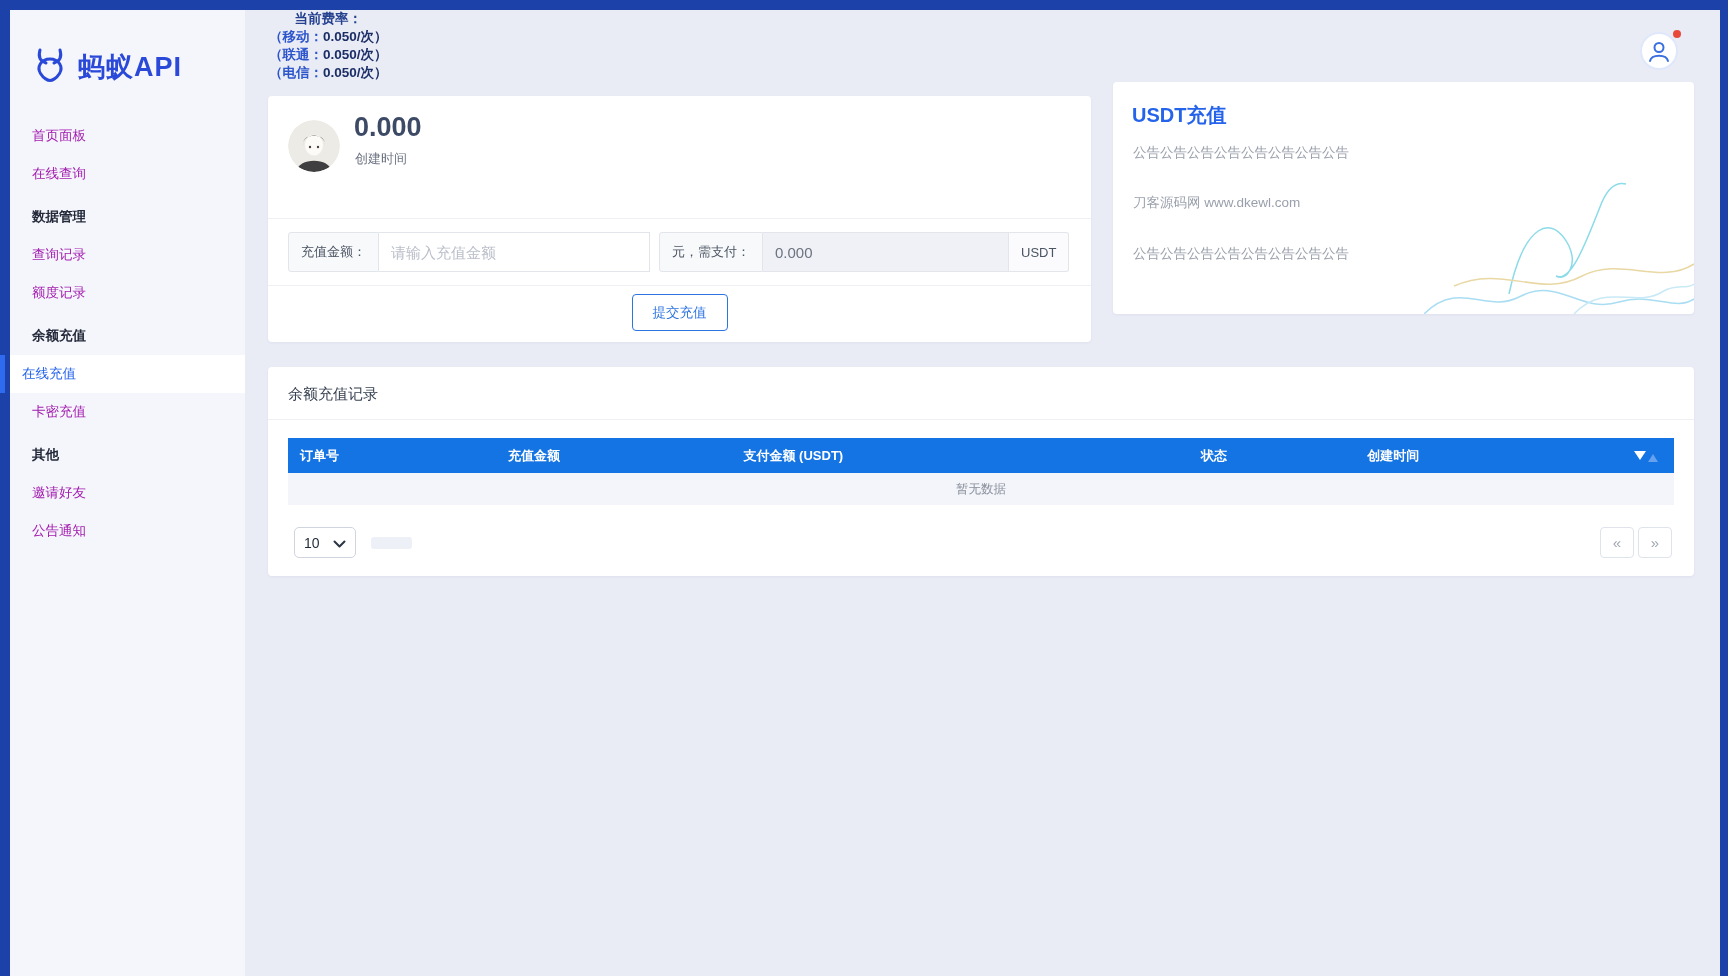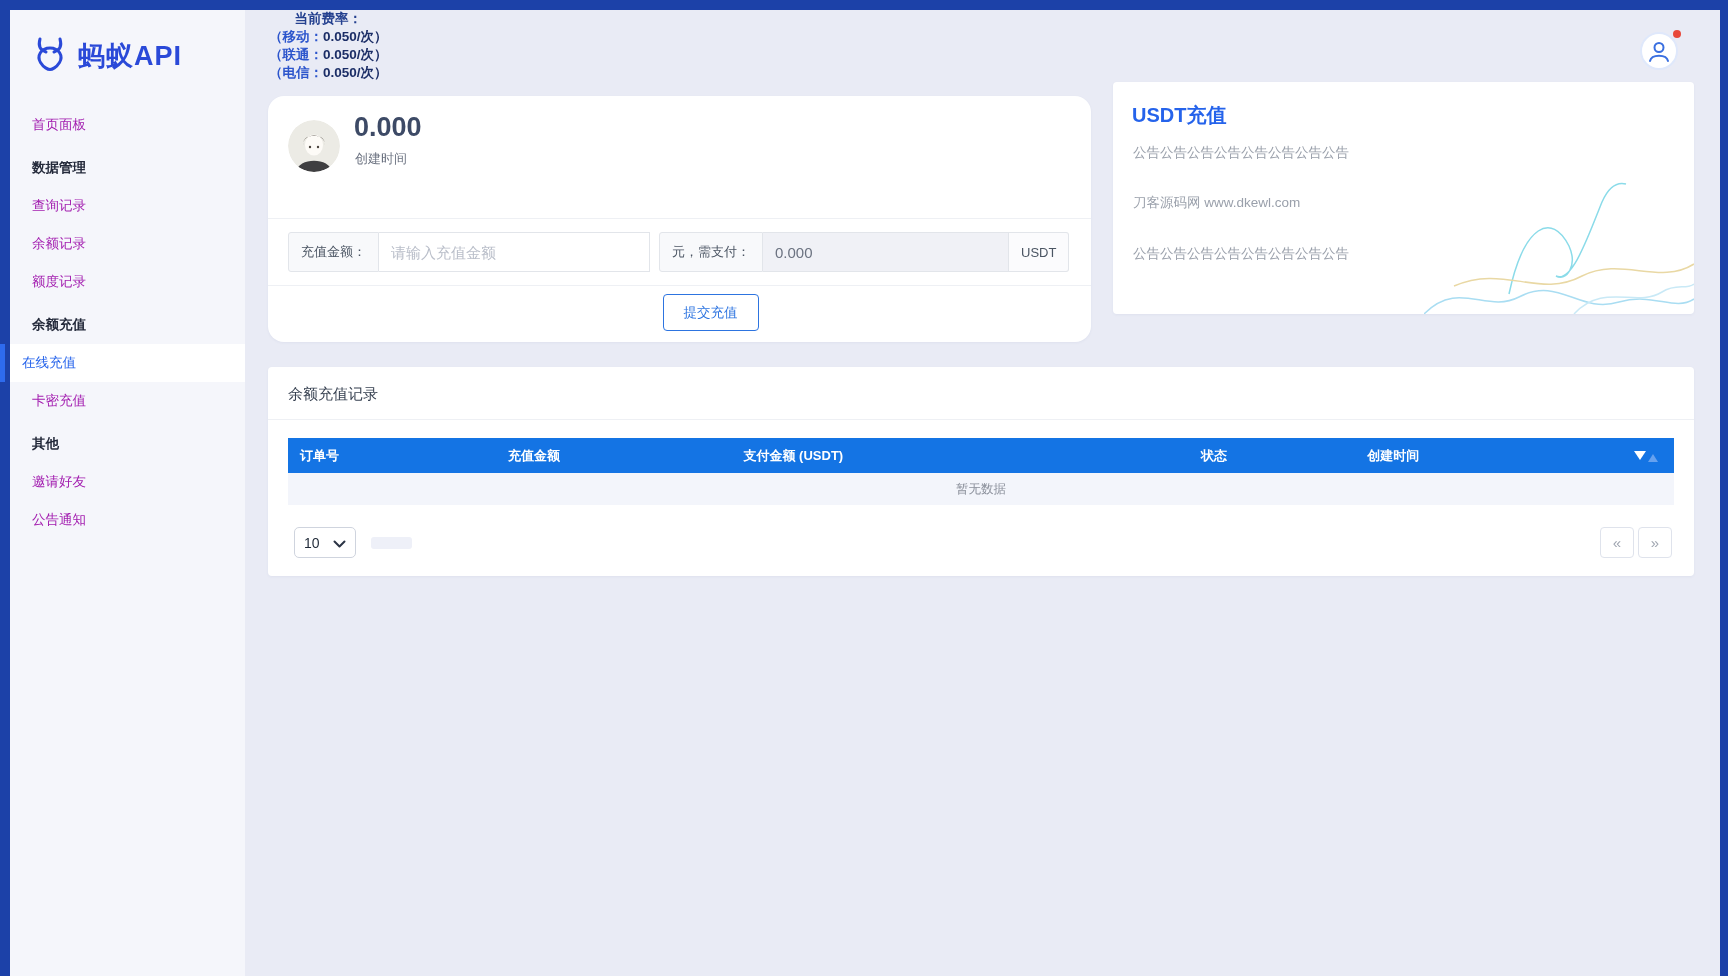--- a/index.html
+++ b/index.html
@@ -4,61 +4,61 @@
 <style>
   * { margin:0; padding:0; box-sizing:border-box; }
   html,body { width:1728px; height:976px; overflow:hidden; }
   body { background:#1c41a8; font-family:"Liberation Sans","DejaVu Sans",sans-serif; position:relative; }
 
   
   .sidebar { position:absolute; left:10px; top:10px; width:235px; height:966px; background:#f5f6fb; }
   .content { position:absolute; left:245px; top:10px; width:1475px; height:966px; background:#e9ebf5; }
 
   
-  .logo { display:flex; align-items:center; gap:8px; padding:26px 0 22px 20px; }
+  .logo { display:flex; align-items:center; gap:8px; padding:26px 0 22px 20px;margin-top:11px; }
   .logo-text { font-size:27px; font-weight:800; color:#2a49d8; letter-spacing:1px; }
   .menu { margin-top:8px; }
   .menu-item { height:38px; line-height:38px; padding-left:22px; font-size:13.5px; color:#a21caf; cursor:pointer; position:relative; }
   .menu-section { height:38px; line-height:38px; padding-left:22px; font-size:13.5px; color:#23293a; font-weight:700; margin-top:5px; }
   .menu-item.active { background:#ffffff; color:#2563eb;padding-left:12px; }
   .menu-item.active::before { content:""; position:absolute; left:-10px; top:0; width:5px; height:38px; background:#2e6bee; }
 
   
   .topbar { position:absolute; left:0; top:0; width:100%; height:76px; }
   .rates { position:absolute; left:24px; top:0; height:76px; display:flex; align-items:center; font-size:13.5px;flex-direction:column; }
   .rate-label { font-weight:700; color:#24408f; }
   .rate-group { font-weight:700; }
   .rate-paren { color:#2c55cc; }
   .rate-value { color:#1b2d66; }
   .user-wrap { position:absolute; right:42px; top:22px; width:38px; height:38px; }
   .user-circle { width:38px; height:38px; border-radius:50%; background:#ffffff; border:2px solid #dfe8fb; display:flex; align-items:center; justify-content:center; cursor:pointer; }
   .red-dot { position:absolute; top:-2px; right:-3px; width:8px; height:8px; border-radius:50%; background:#e8483a; }
 
   
   .card { position:absolute; background:#ffffff; border-radius:4px; box-shadow:0 1px 3px rgba(40,60,120,0.05); }
-  .card-balance { left:23px; top:86px; width:823px; height:246px;border-radius:16px; }
+  .card-balance { left:23px; top:86px; width:823px; height:246px; }
   .card-usdt { left:868px; top:72px; width:581px; height:232px; overflow:hidden; }
   .card-records { left:23px; top:357px; width:1426px; height:209px; }
 
   
   .avatar { position:absolute; left:20px; top:24px; width:52px; height:52px; border-radius:50%; overflow:hidden; }
   .balance-amount { position:absolute; left:86px; top:16px; font-size:27px; font-weight:700; color:#3d4a66; }
   .balance-label { position:absolute; left:87px; top:54px; font-size:13px; color:#6b7280; }
   .divider { position:absolute; left:0; width:100%; height:1px; background:#eef0f4; }
   .form-row { position:absolute; left:20px; top:136px; height:40px; display:flex; align-items:stretch; font-size:13px; }
   .addon { display:flex; align-items:center; padding:0 12px; background:#f8f9fb; border:1px solid #e2e5ea; color:#4b5563; white-space:nowrap; }
   .addon.first { border-radius:3px 0 0 3px; }
   .inp { border:1px solid #e2e5ea; border-left:none; outline:none; padding:0 12px; font-size:15px; color:#374151; background:#fff; font-family:inherit; }
   .inp::placeholder { color:#b9bec9; }
   .inp.amount { width:271px; }
   .gap8 { width:9px; }
   .addon.pay { border-radius:3px 0 0 3px; }
   .inp.pay { width:246px; background:#f0f1f6; color:#6b7280; }
   .addon.cur { background:#fbfbfd; border-left:none; border-radius:0 3px 3px 0; }
-  .submit-btn { position:absolute; left:50%; transform:translateX(-50%); top:198px; width:96px; height:37px; background:#fff; border:1px solid #2d74e0; border-radius:4px; color:#2d74e0; font-size:13.5px; cursor:pointer; font-family:inherit;margin-left:31px; }
+  .submit-btn { position:absolute; left:50%; transform:translateX(-50%); top:198px; width:96px; height:37px; background:#fff; border:1px solid #2d74e0; border-radius:4px; color:#2d74e0; font-size:13.5px; cursor:pointer; font-family:inherit; }
 
   
   .usdt-title { position:absolute; left:19px; top:20px; font-size:20px; font-weight:700; color:#2563eb; }
   .usdt-line { position:absolute; left:20px; font-size:13.5px; color:#9aa0ab; }
   .waves { position:absolute; right:0; bottom:0; }
 
   
   .records-title { position:absolute; left:20px; top:18px; font-size:15px; color:#374151; }
   .table-wrap { position:absolute; left:20px; top:71px; width:1386px; }
   .thead { display:flex; align-items:center; height:35px; background:#1474e4; color:#ffffff; font-size:13px; font-weight:700; }
@@ -85,23 +85,23 @@
       <svg width="40" height="36" viewBox="0 0 40 36" fill="none">
         <path d="M10 3 Q7 13 16 16" stroke="#2a49d8" stroke-width="3" fill="none" stroke-linecap="round"></path>
         <path d="M30 3 Q33 13 24 16" stroke="#2a49d8" stroke-width="3" fill="none" stroke-linecap="round"></path>
         <path d="M20 12 C11 12 6.5 20 10.5 26.5 C13.5 31.5 18 33.5 20 33.5 C22 33.5 26.5 31.5 29.5 26.5 C33.5 20 29 12 20 12 Z" stroke="#2a49d8" stroke-width="3" fill="none"></path>
       </svg>
     </span>
     <span class="logo-text">蚂蚁API</span>
   </div>
   <nav class="menu">
     <div class="menu-item">首页面板</div>
+    <div class="menu-item">在线查询</div>
     <div class="menu-section">数据管理</div>
     <div class="menu-item">查询记录</div>
-    <div class="menu-item">余额记录</div>
     <div class="menu-item">额度记录</div>
     <div class="menu-section">余额充值</div>
     <div class="menu-item active">在线充值</div>
     <div class="menu-item">卡密充值</div>
     <div class="menu-section">其他</div>
     <div class="menu-item">邀请好友</div>
     <div class="menu-item">公告通知</div>
   </nav>
 </aside>
 

